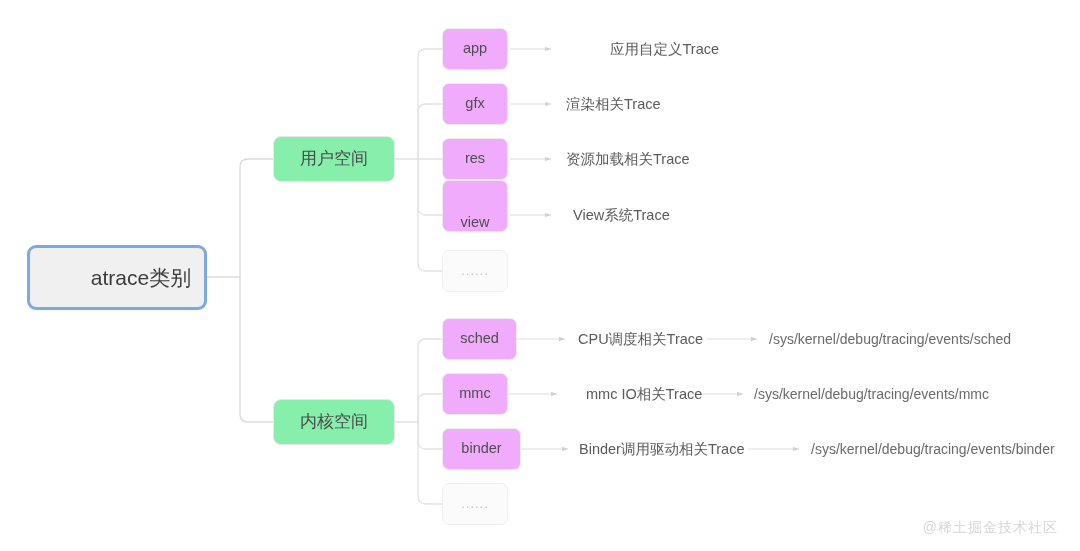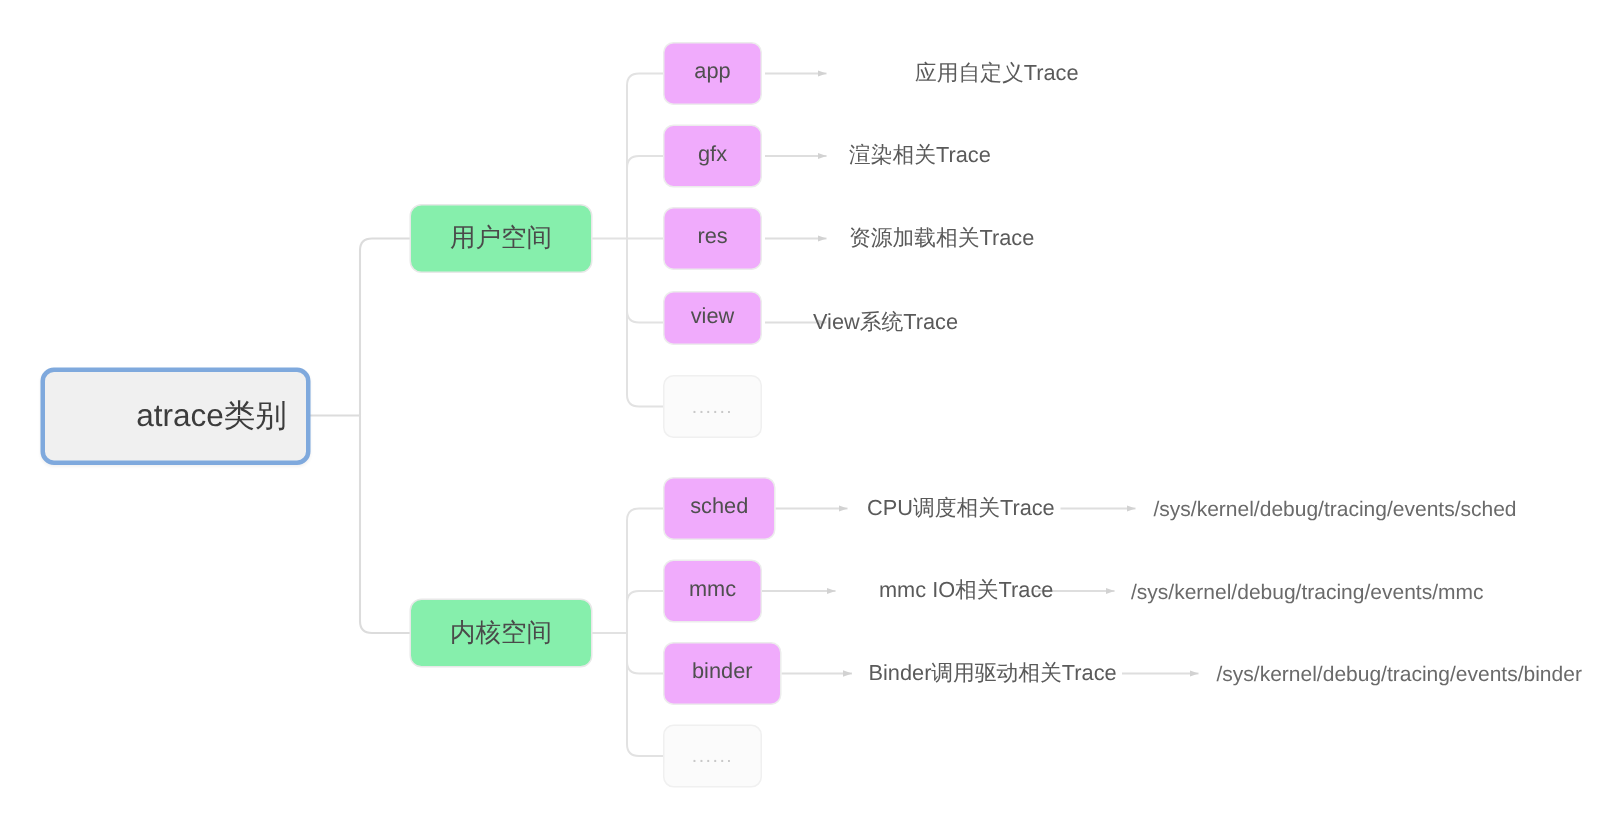--- a/index.html
+++ b/index.html
@@ -162,21 +162,21 @@
 
   <div class="node level3" style="left:442px; top:28px; width:66px; height:42px;">
     <span>app</span>
   </div>
   <div class="node level3" style="left:442px; top:83px; width:66px; height:42px;">
     <span>gfx</span>
   </div>
   <div class="node level3" style="left:442px; top:138px; width:66px; height:42px;">
     <span>res</span>
   </div>
-  <div class="node level3" style="left:442px; top:194px; width:66px; height:36px;">
+  <div class="node level3" style="left:442px; top:180px; width:66px; height:52px;align-items:flex-end;">
     <span>view</span>
   </div>
   <div class="node level3 ellipsis" style="left:442px; top:250px; width:66px; height:42px;">
     <span>......</span>
   </div>
 
   <div class="node level3" style="left:442px; top:318px; width:75px; height:42px;">
     <span>sched</span>
   </div>
   <div class="node level3" style="left:442px; top:373px; width:66px; height:42px;">
@@ -185,24 +185,25 @@
   <div class="node level3" style="left:442px; top:428px; width:79px; height:42px;">
     <span>binder</span>
   </div>
   <div class="node level3 ellipsis" style="left:442px; top:483px; width:66px; height:42px;">
     <span>......</span>
   </div>
 
   <div class="leaf-text" style="left:566px; top:42px;margin-left:44px;">应用自定义Trace</div>
   <div class="leaf-text" style="left:566px; top:97px;">渲染相关Trace</div>
   <div class="leaf-text" style="left:566px; top:152px;">资源加载相关Trace</div>
-  <div class="leaf-text" style="left:542px; top:208px;">View系统Trace</div>
+  <div class="leaf-text" style="left:573px; top:208px;">View系统Trace</div>
 
   <div class="leaf-text" style="left:578px; top:332px;">CPU调度相关Trace</div>
   <div class="leaf-text" style="left:586px; top:387px;">mmc IO相关Trace</div>
   <div class="leaf-text" style="left:579px; top:442px;">Binder调用驱动相关Trace</div>
 
   <div class="path-text" style="left:769px; top:332px;">/sys/kernel/debug/tracing/events/sched</div>
   <div class="path-text" style="left:754px; top:387px;">/sys/kernel/debug/tracing/events/mmc</div>
   <div class="path-text" style="left:811px; top:442px;">/sys/kernel/debug/tracing/events/binder</div>
 
+  <div class="watermark">@稀土掘金技术社区</div>
 
 </div>
 
 </body></html>

